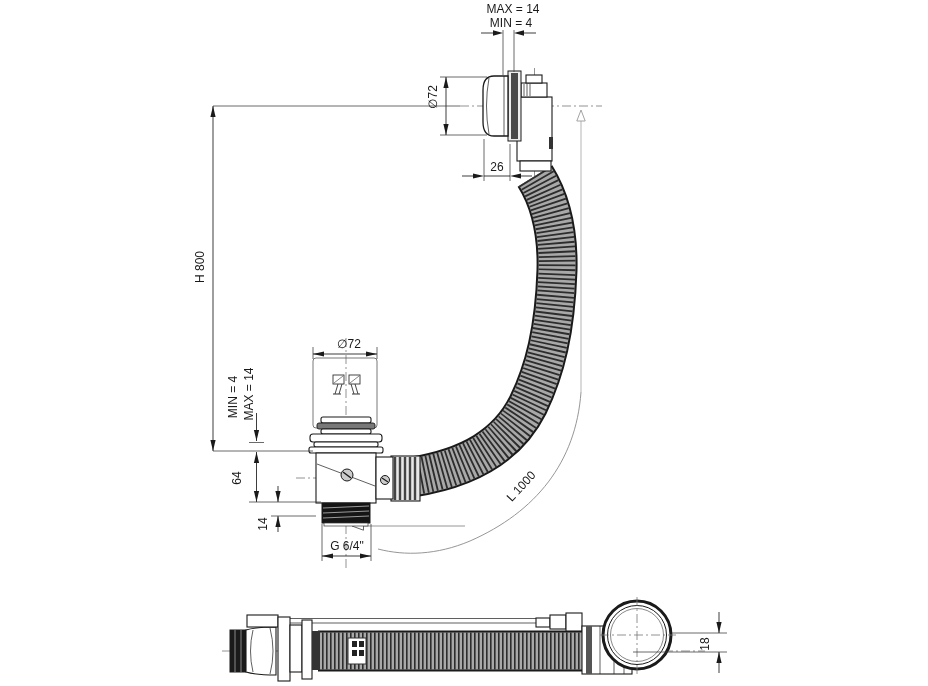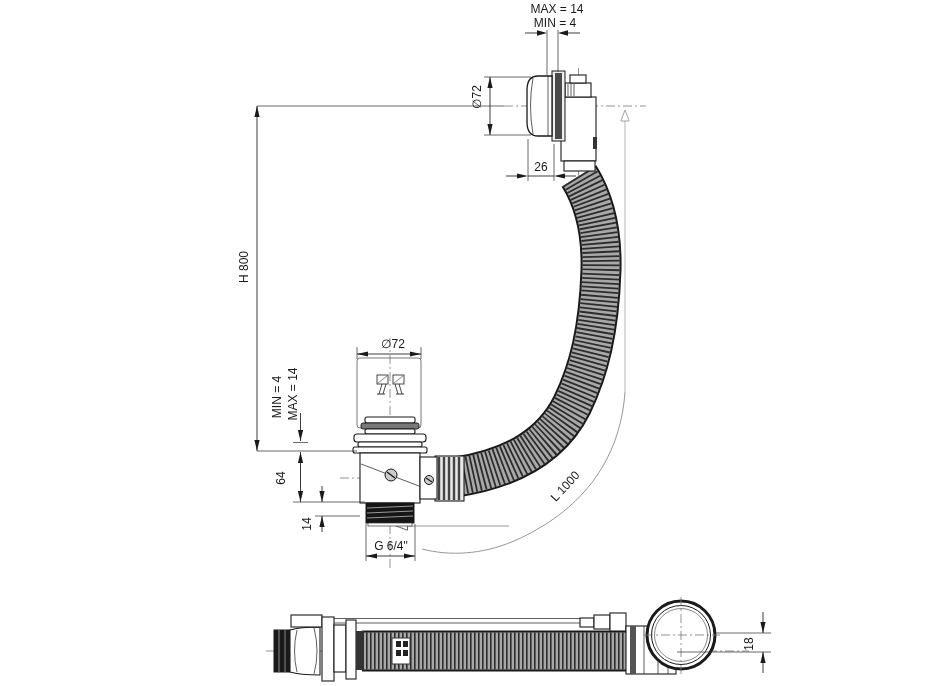--- a/index.html
+++ b/index.html
@@ -1,17 +1,17 @@
 <!DOCTYPE html>
 <html><head>
 <meta charset="utf-8">
 <style>
   html,body{margin:0;padding:0;background:#fff;}
   .page{position:relative;width:872px;height:686px;background:#fff;overflow:hidden;
-        font-family:"Liberation Sans", sans-serif;margin-left:44px;}
+        font-family:"Liberation Sans", sans-serif;}
   svg{display:block}
   text{font-family:"Liberation Sans", sans-serif;fill:#1a1a1a;}
   .dim{font-size:12px;}
   .outline{fill:#fff;stroke:#1a1a1a;stroke-width:1.1;}
   .thin{fill:none;stroke:#1a1a1a;stroke-width:0.7;}
   .ext{stroke:#3a3a3a;stroke-width:0.75;fill:none;}
   .dimline{stroke:#1a1a1a;stroke-width:0.85;fill:none;}
   .arrow{fill:#1a1a1a;stroke:none;}
   .cl{stroke:#777;stroke-width:0.8;fill:none;stroke-dasharray:9 3 2 3;}
   .ref{stroke:#b5b5b5;stroke-width:1;fill:none;}

